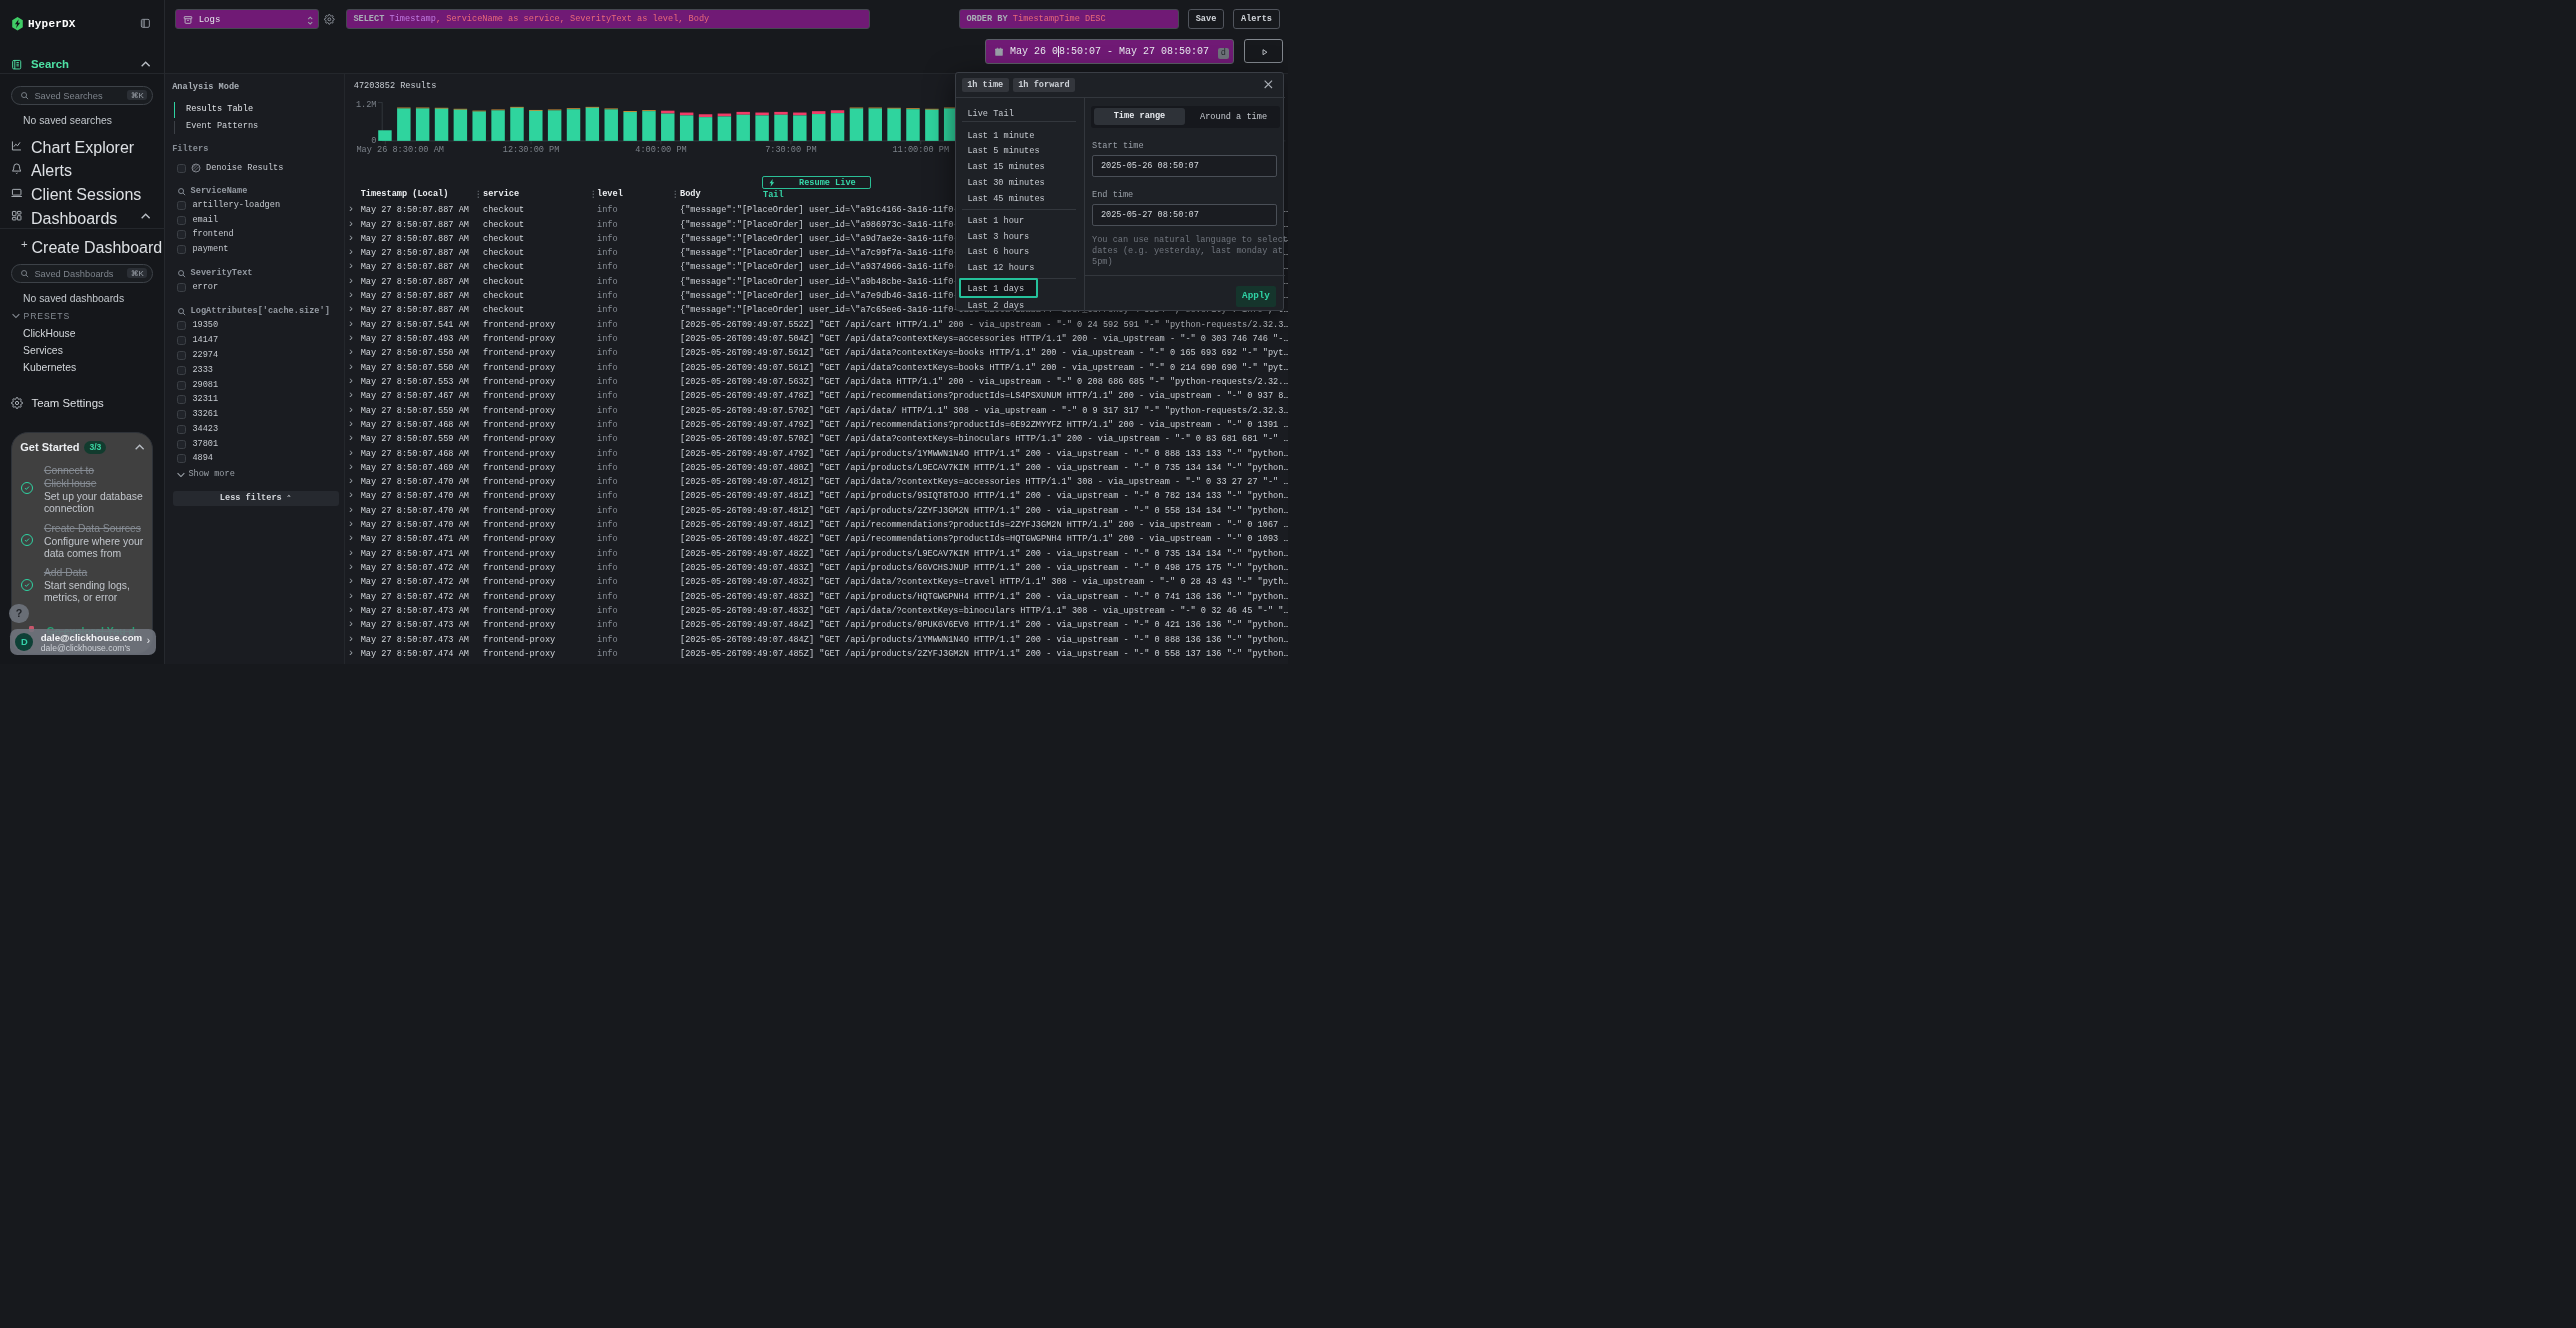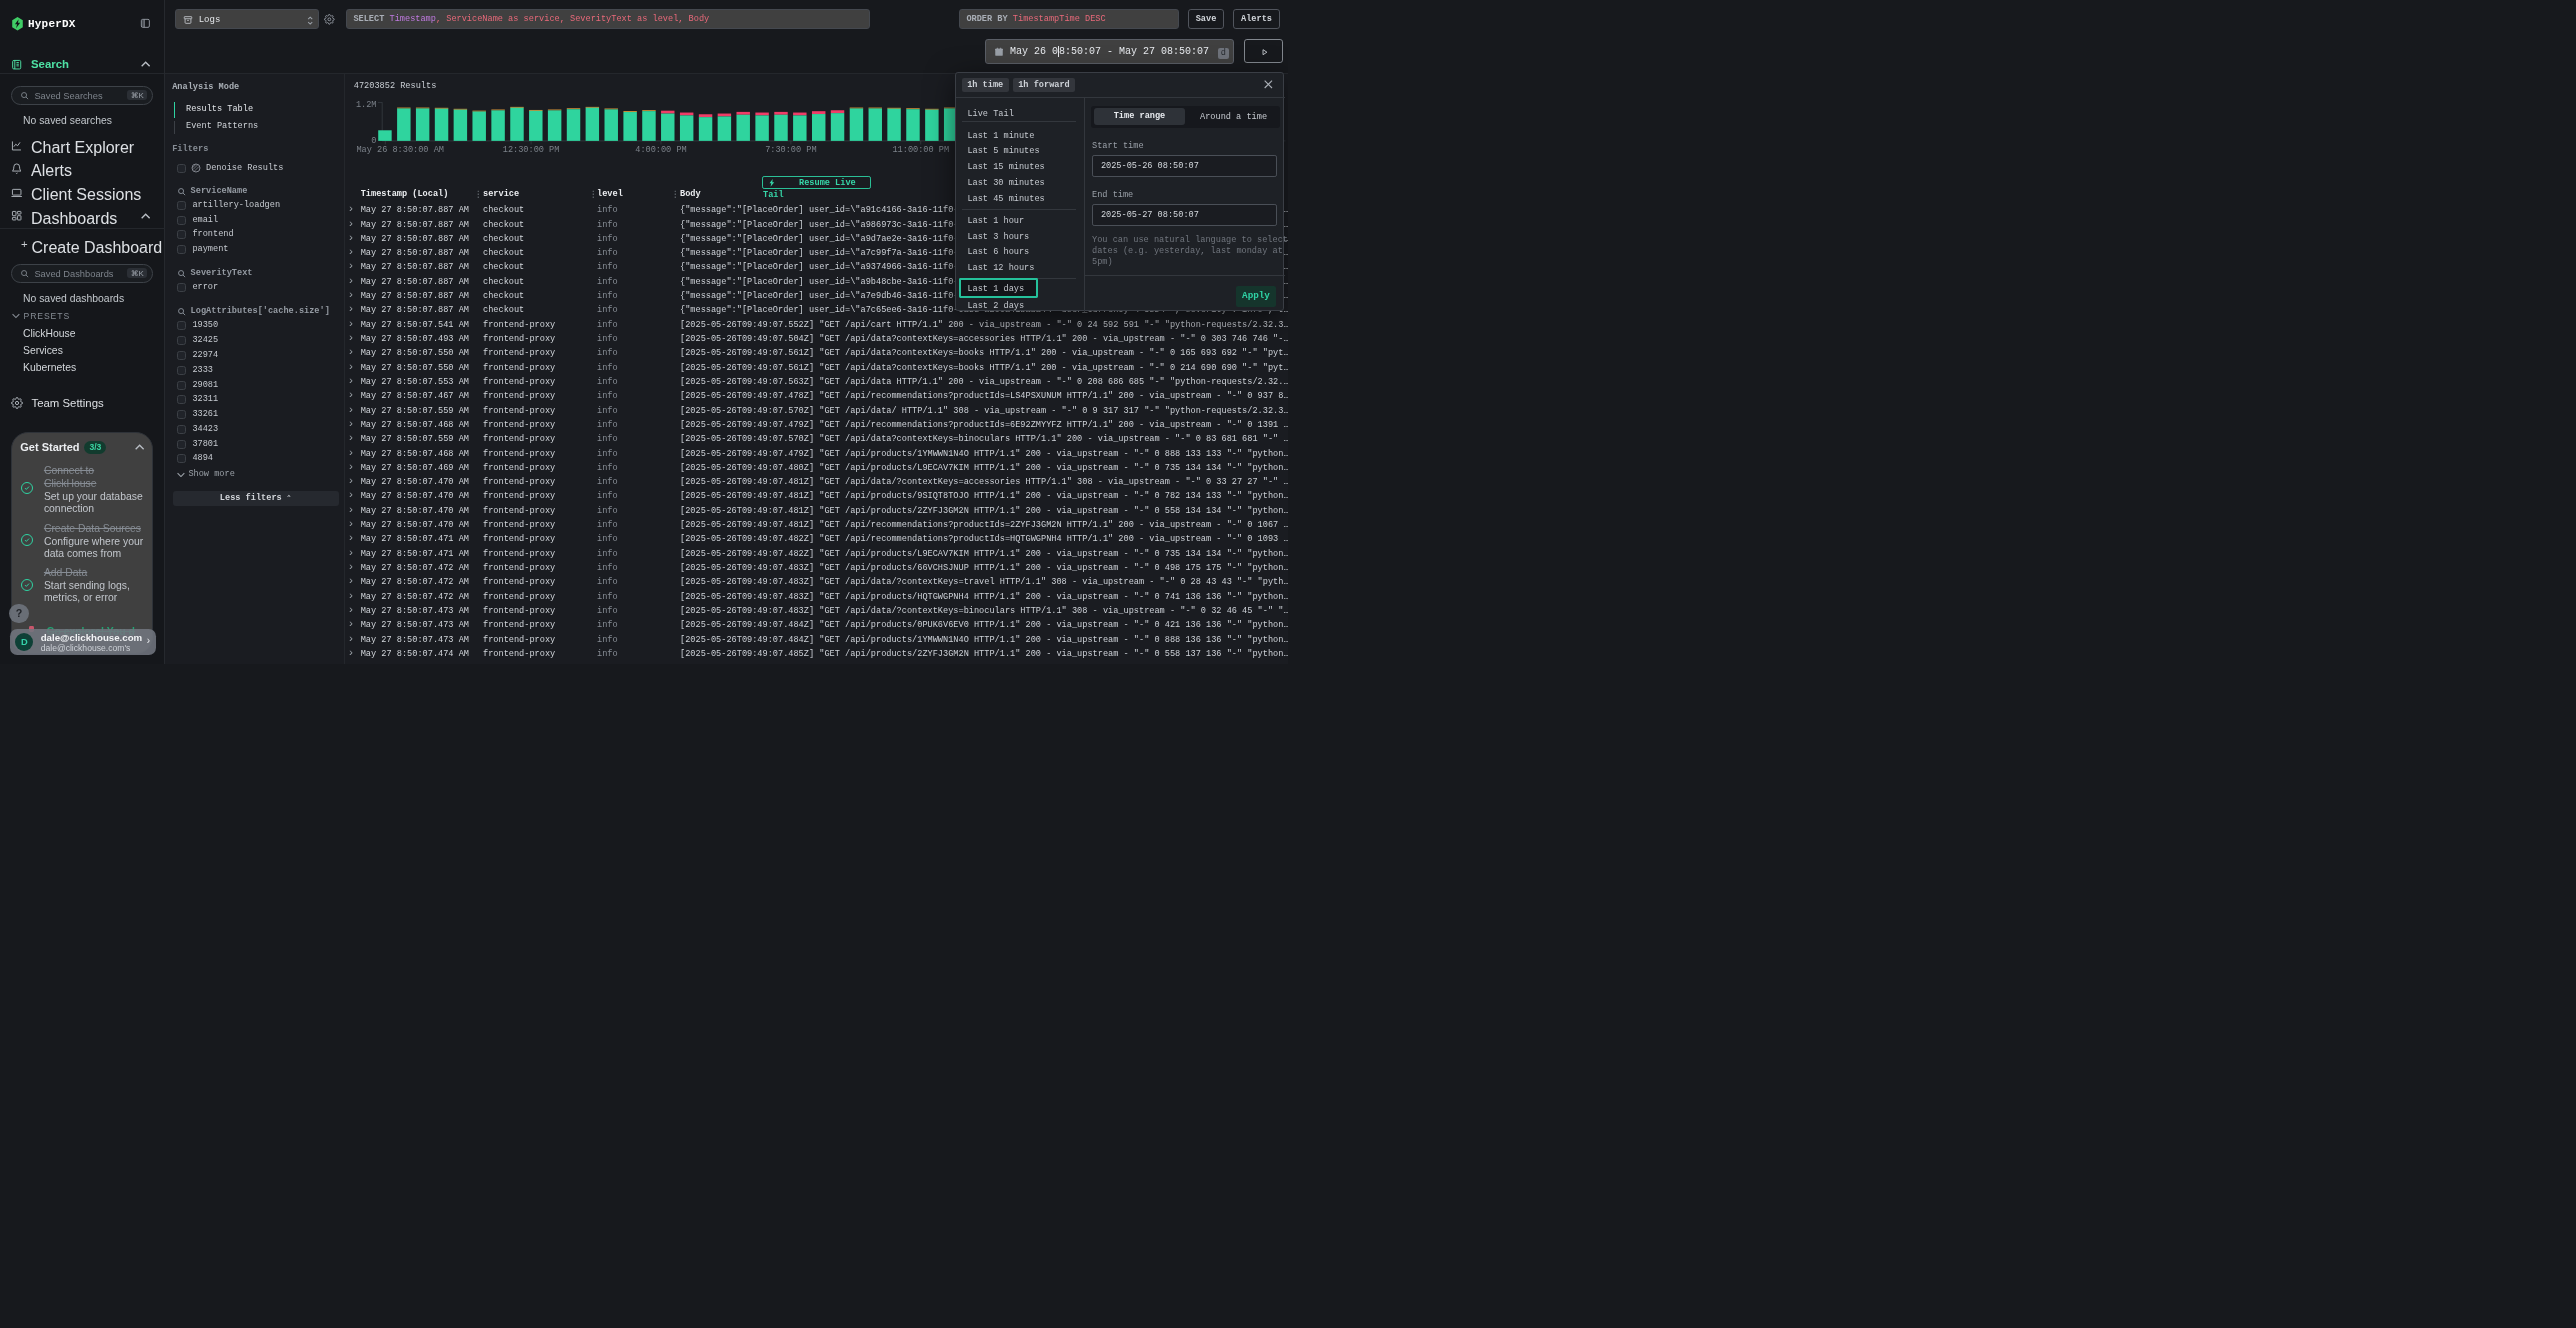--- a/index.html
+++ b/index.html
@@ -20,21 +20,21 @@
 #gscard{position:absolute;left:11.4px;top:432px;width:142px;height:222px;border:0.7px solid #2e3238;border-radius:17px;background:#404040}
 .gs-strike{color:#868c94;text-decoration:line-through}
 .gs-desc{color:#c2c6cc}
 .gs-line{position:absolute;left:31.5px;font-size:10.4px;white-space:nowrap}
 .ckc{position:absolute;left:8.6px;width:12px;height:12px;border:1.1px solid #2fd3a2;border-radius:50%;color:#2fd3a2}
 #userbar{position:absolute;left:9.7px;top:629px;width:146px;height:26px;background:rgba(113,117,126,.88);border-radius:7.2px;z-index:30}
 #helpq{position:absolute;left:9.3px;top:604px;width:19.3px;height:19.3px;border-radius:50%;background:rgba(110,115,124,.9);color:#22252a;font-weight:bold;font-size:10.7px;text-align:center;line-height:19.3px;z-index:29}
 
 #main{position:absolute;left:165px;top:0;width:1123px;height:664px;background:#1a1c21}
 #mhdr{position:absolute;left:0;top:0;width:1123px;height:74px;border-bottom:0.7px solid #24272c;background:#17191d}
-.box{position:absolute;background:#404040;border:0.7px solid #44484f;border-radius:2.9px}
+.box{position:absolute;background:#701a75;border:0.7px solid #44484f;border-radius:2.9px}
 .btn{position:absolute;background:transparent;border:0.7px solid #51555d;border-radius:2.9px;color:#d3d7dc;font-family:"Liberation Mono",monospace;font-weight:bold;font-size:8.6px;text-align:center}
 
 #fcol{position:absolute;left:0;top:74px;width:180px;height:590px;border-right:0.7px solid #24272c}
 .flab{font-family:"Liberation Mono",monospace;font-size:8.6px;color:#c6cad0}
 .fitem{position:absolute;left:12px;height:14.3px;width:172px}
 .fitem .cb{position:absolute;left:0;top:2.1px;width:9px;height:9px;border:0.7px solid #3c4046;background:#202329;border-radius:2.5px}
 .fitem .flab{position:absolute;left:15.4px;top:1.4px;white-space:nowrap}
 .fhead{position:absolute;left:7.2px;font-family:"Liberation Mono",monospace;font-weight:bold;font-size:8.6px;color:#878d95}
 .fsearch{position:absolute;left:12px;height:11.4px}
 .fsearch .flab{position:absolute;left:13.6px;top:0;font-weight:bold;color:#959ba3;white-space:nowrap}
@@ -274,21 +274,21 @@
           <line x1="15.5" y1="15.5" x2="21" y2="21"></line>
         </svg>
         <span class="flab">LogAttributes['cache.size']</span>
       </div>
 <div class="fitem" style="top:245px">
         <span class="cb"></span>
         <span class="flab">19350</span>
       </div>
 <div class="fitem" style="top:260px">
         <span class="cb"></span>
-        <span class="flab">32425</span>
+        <span class="flab">14147</span>
       </div>
 <div class="fitem" style="top:275px">
         <span class="cb"></span>
         <span class="flab">22974</span>
       </div>
 <div class="fitem" style="top:290px">
         <span class="cb"></span>
         <span class="flab">2333</span>
       </div>
 <div class="fitem" style="top:305px">

